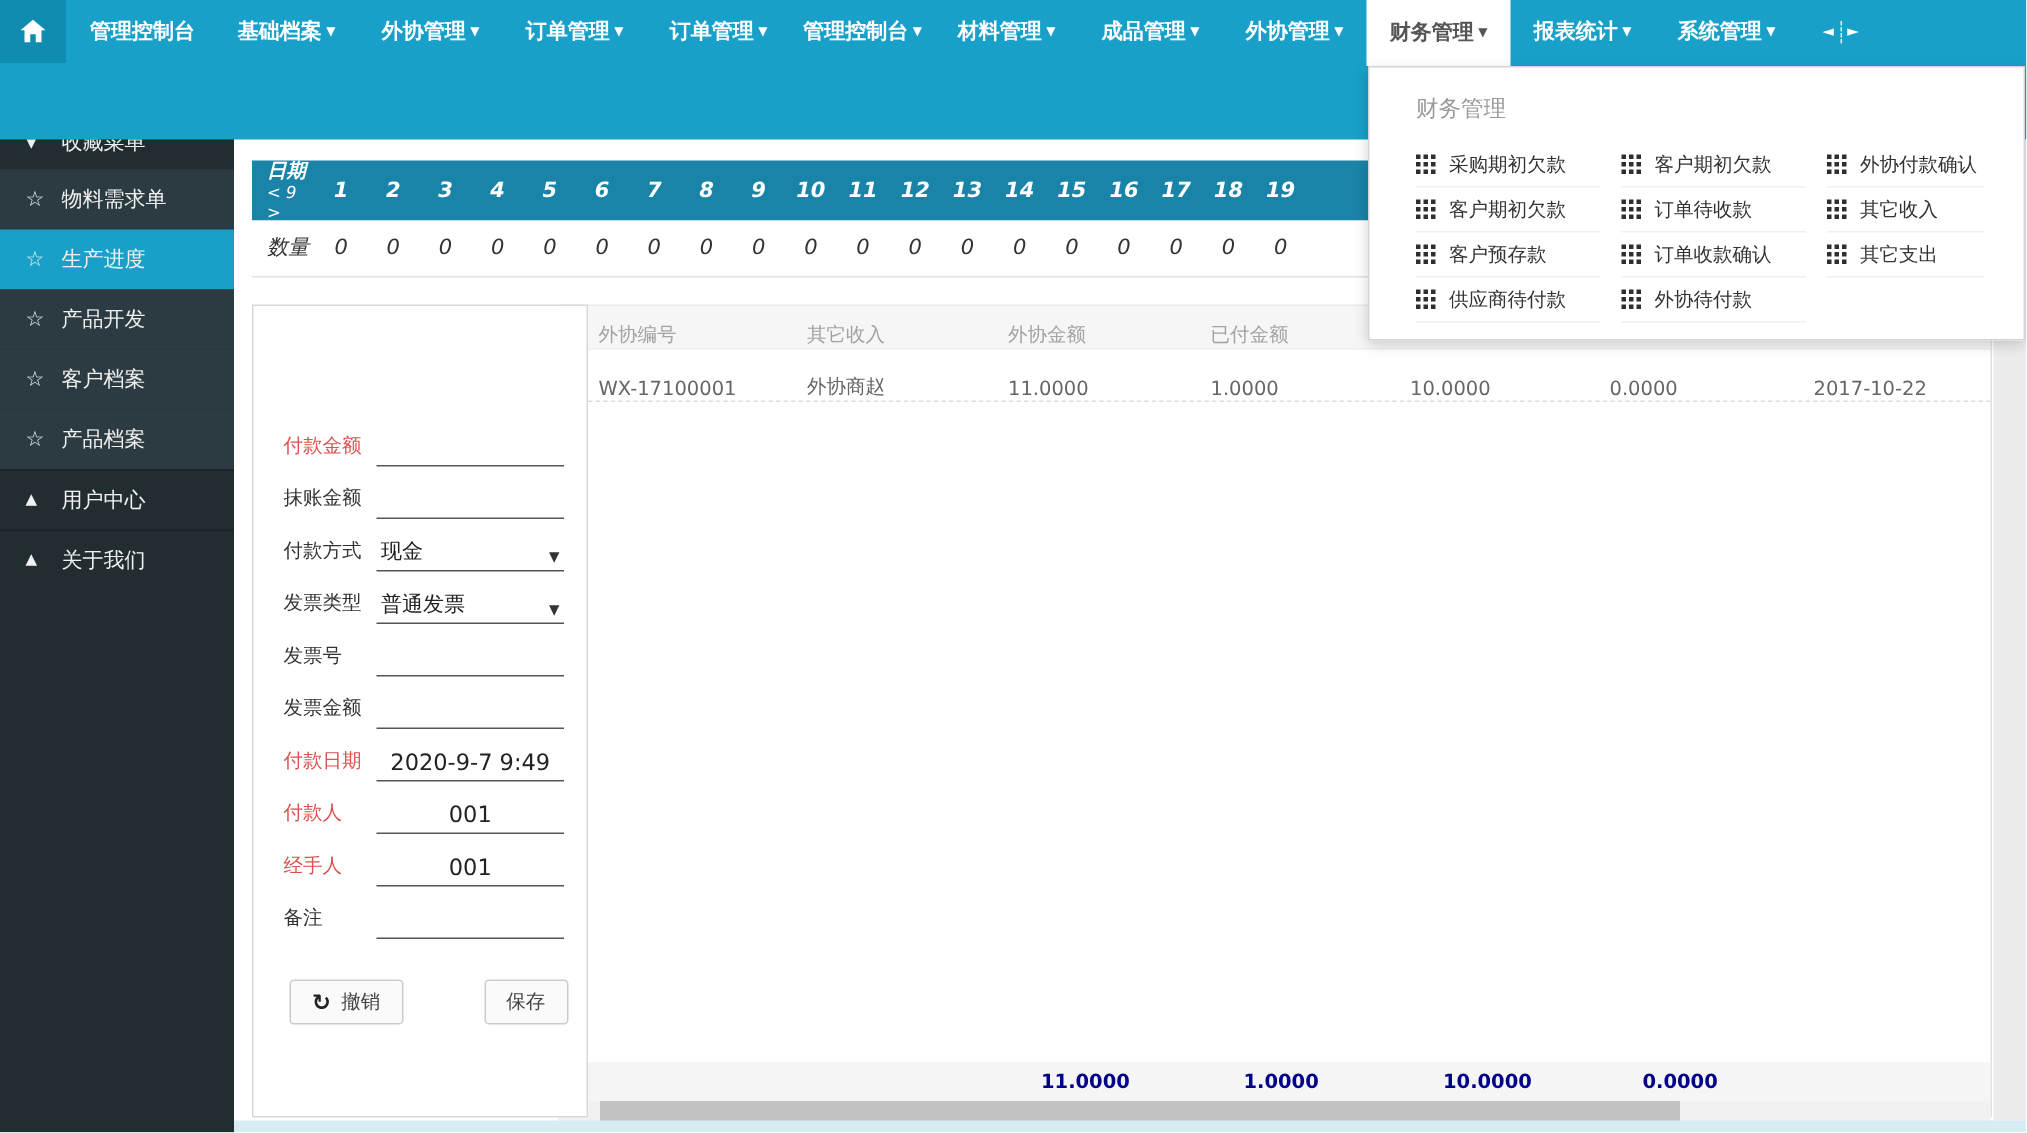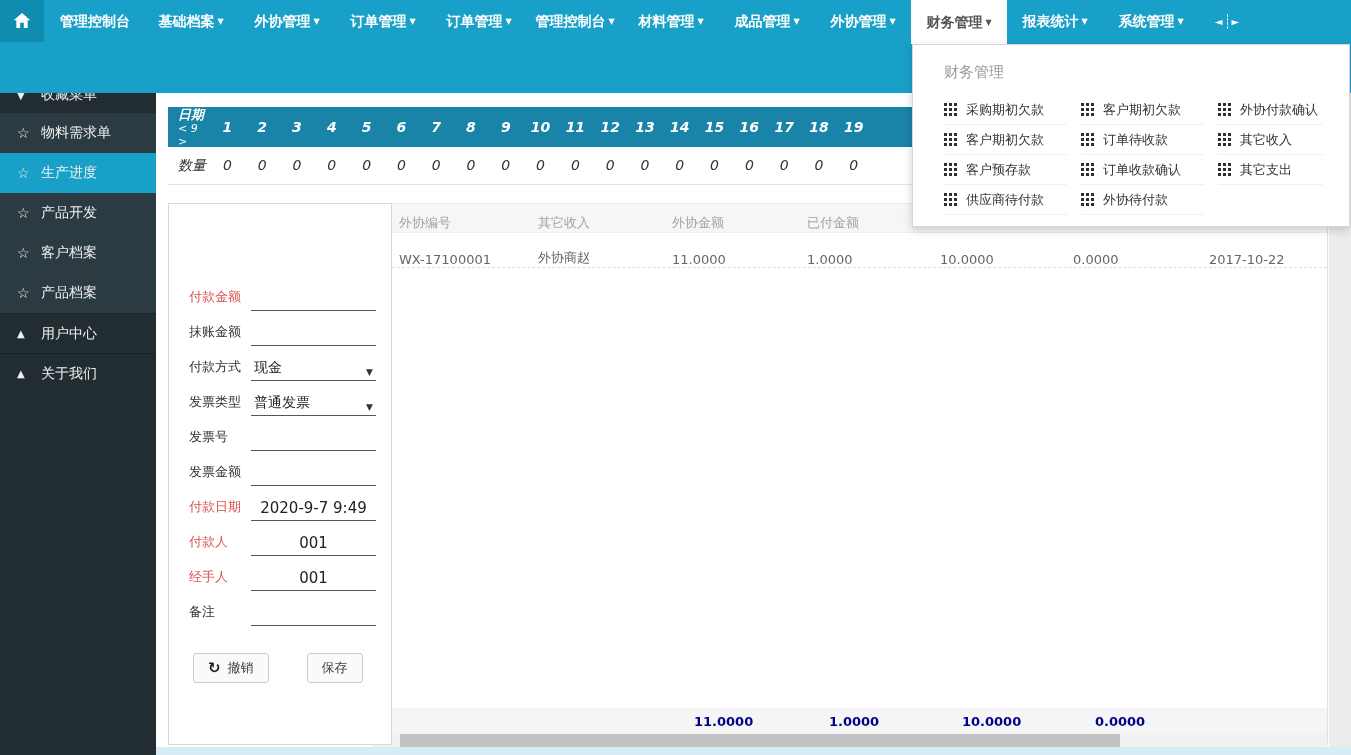--- a/index.html
+++ b/index.html
@@ -44,21 +44,21 @@
   .form-panel { position:absolute; left:168px; top:203px; width:224px; height:542px; border:1px solid #d8d8d8; background:#fff; padding-top:72px; z-index:2; }
   .f-row { height:35px; padding:0 15px 0 20px; display:flex; align-items:flex-end; }
   .f-label { width:62px; font-size:13px; color:#333; flex:none; padding-bottom:5px; }
   .f-label.req { color:#d9534f; }
   .f-input { flex:1; min-width:0; border:none; border-bottom:1px solid #555; font-size:14px; height:26px; background:transparent; padding:0 2px; outline:none; color:#222; font-family:inherit; }
   .f-input.centered { text-align:center; font-size:15px; }
   .f-select { flex:1; min-width:0; border-bottom:1px solid #555; height:26px; display:flex; align-items:flex-end; justify-content:space-between; font-size:14px; color:#222; padding:0 3px 3px 3px; cursor:pointer; }
   .f-select .sel-caret { font-size:9px; color:#333; }
   .f-buttons { display:flex; margin:27px 0 0 24px; }
   .btn { height:30px; padding:0 14px; background:#fafafa; border:1px solid #ccc; border-radius:3px; font-size:13px; color:#444; display:inline-flex; align-items:center; gap:7px; cursor:pointer; font-family:inherit; }
-  .btn + .btn { margin-left:38px; }
+  .btn + .btn { margin-left:54px; }
   .undo-glyph { font-size:15px; font-weight:bold; color:#222; }
 
   
   .table-area { position:absolute; left:372px; top:203px; width:956px; height:542px; border-right:1px solid #e0e0e0; z-index:1; background:#fff; }
   .t-flex { display:flex; align-items:flex-end; }
   .t-head { height:30px; background:#f6f6f6; color:#a3a3a3; font-size:13px; border-top:1px solid #ededed; border-bottom:1px solid #efefef; }
   .t-row { height:35px; font-size:13px; color:#666; border-bottom:1px dashed #ddd; }
   .tc-cb { width:27px; padding-left:7px; flex:none; }
   .tc1 { width:139px; flex:none; } .tc2 { width:134px; flex:none; }
   .tc3 { width:135px; flex:none; } .tc4 { width:133px; flex:none; }

